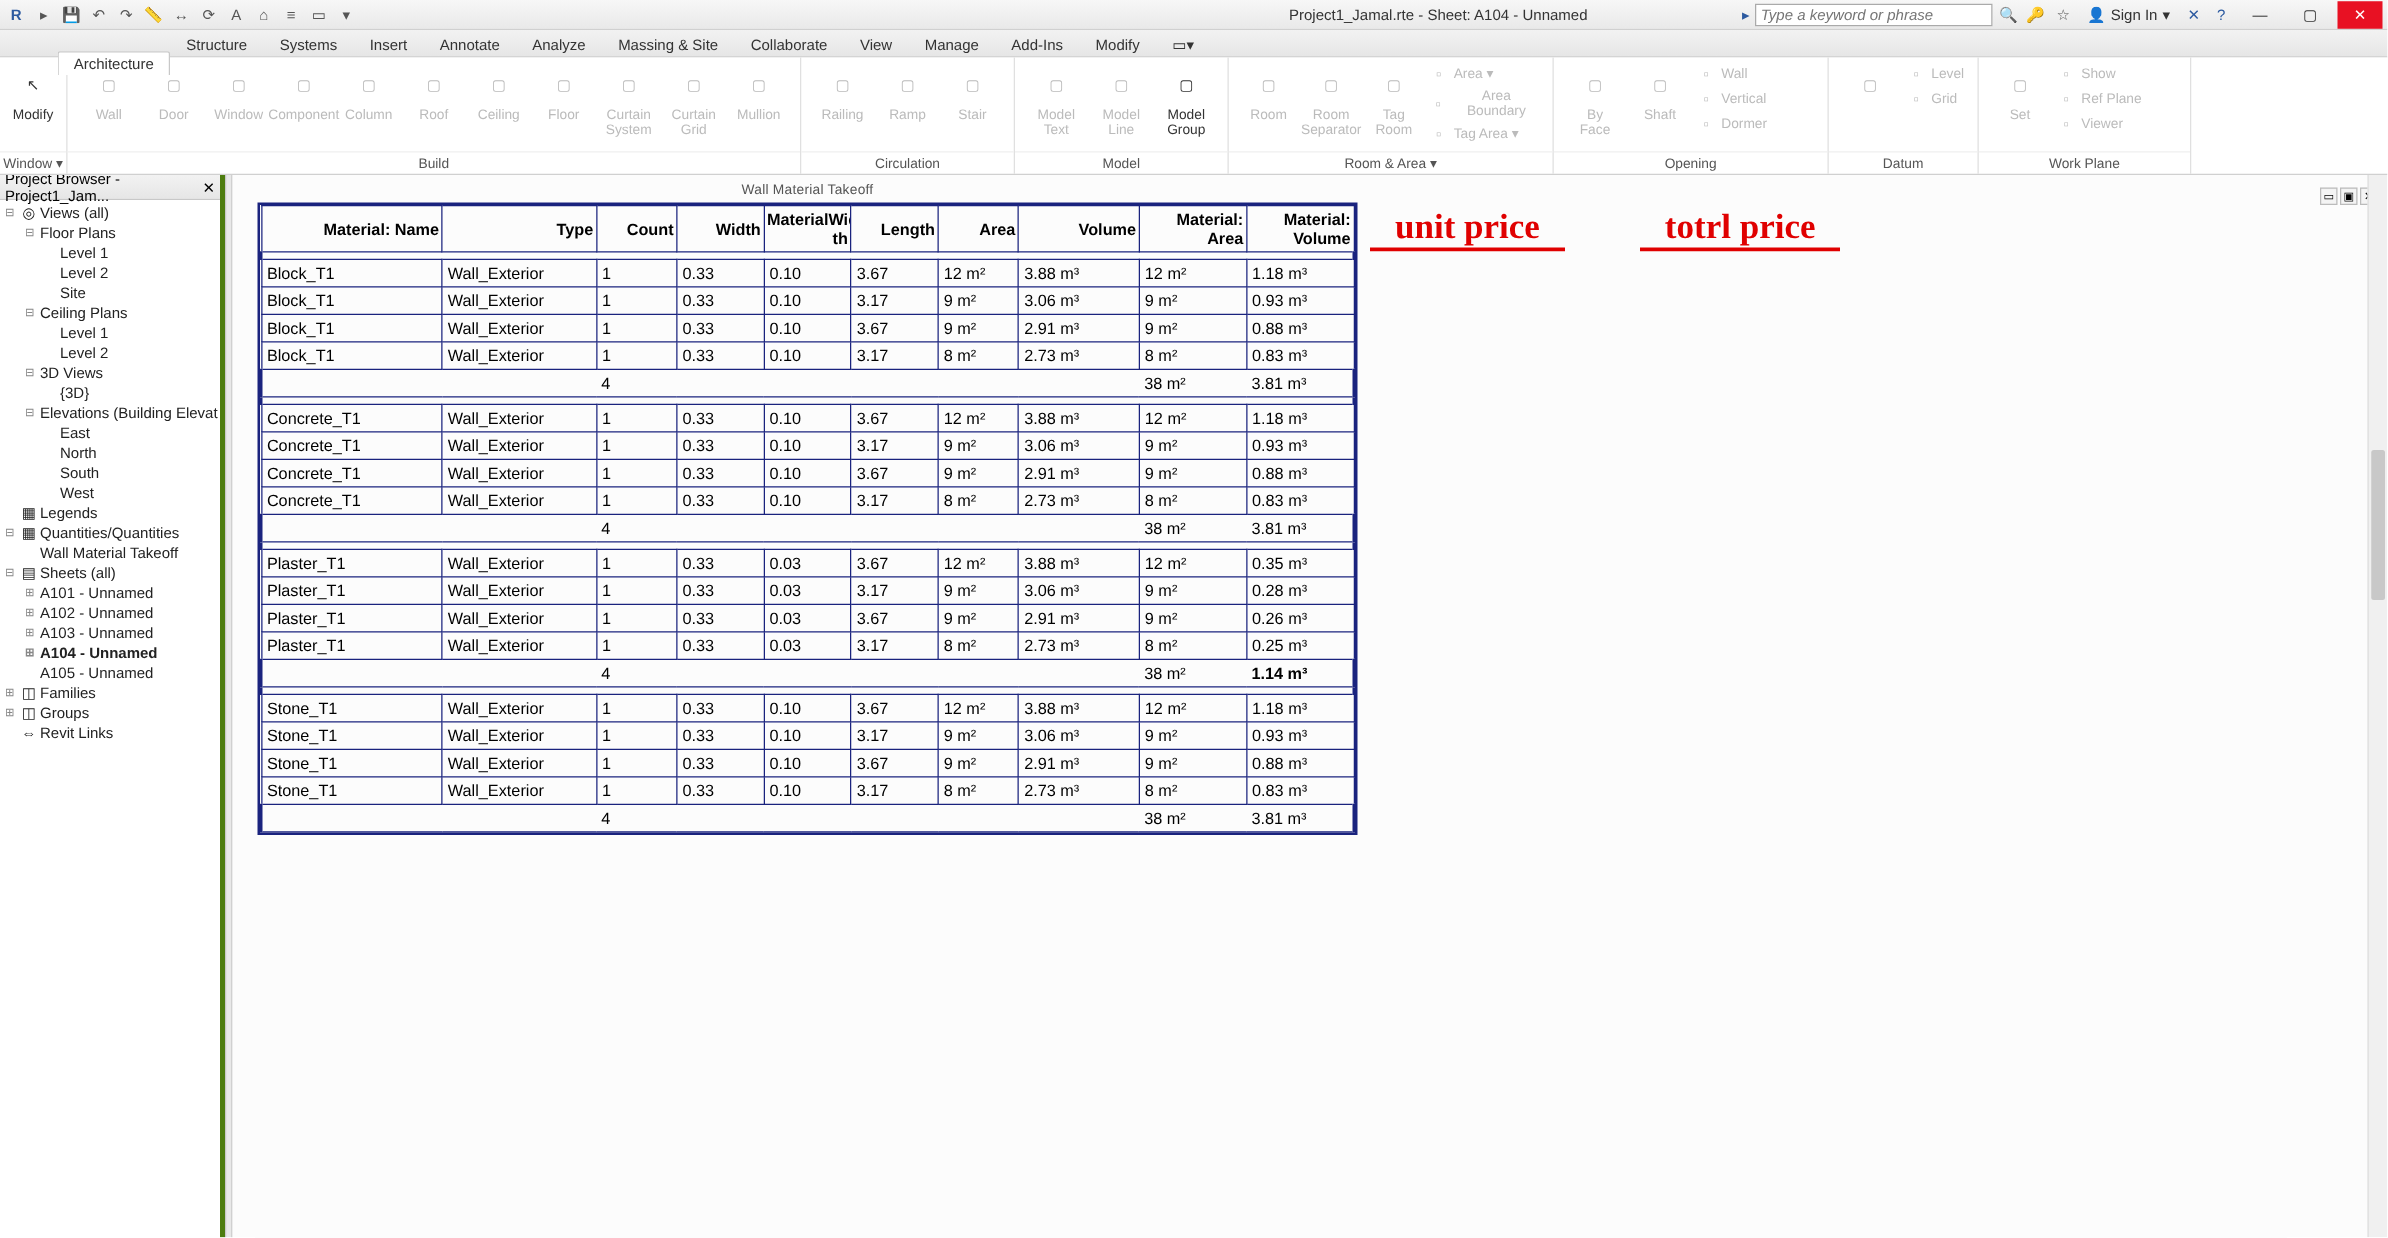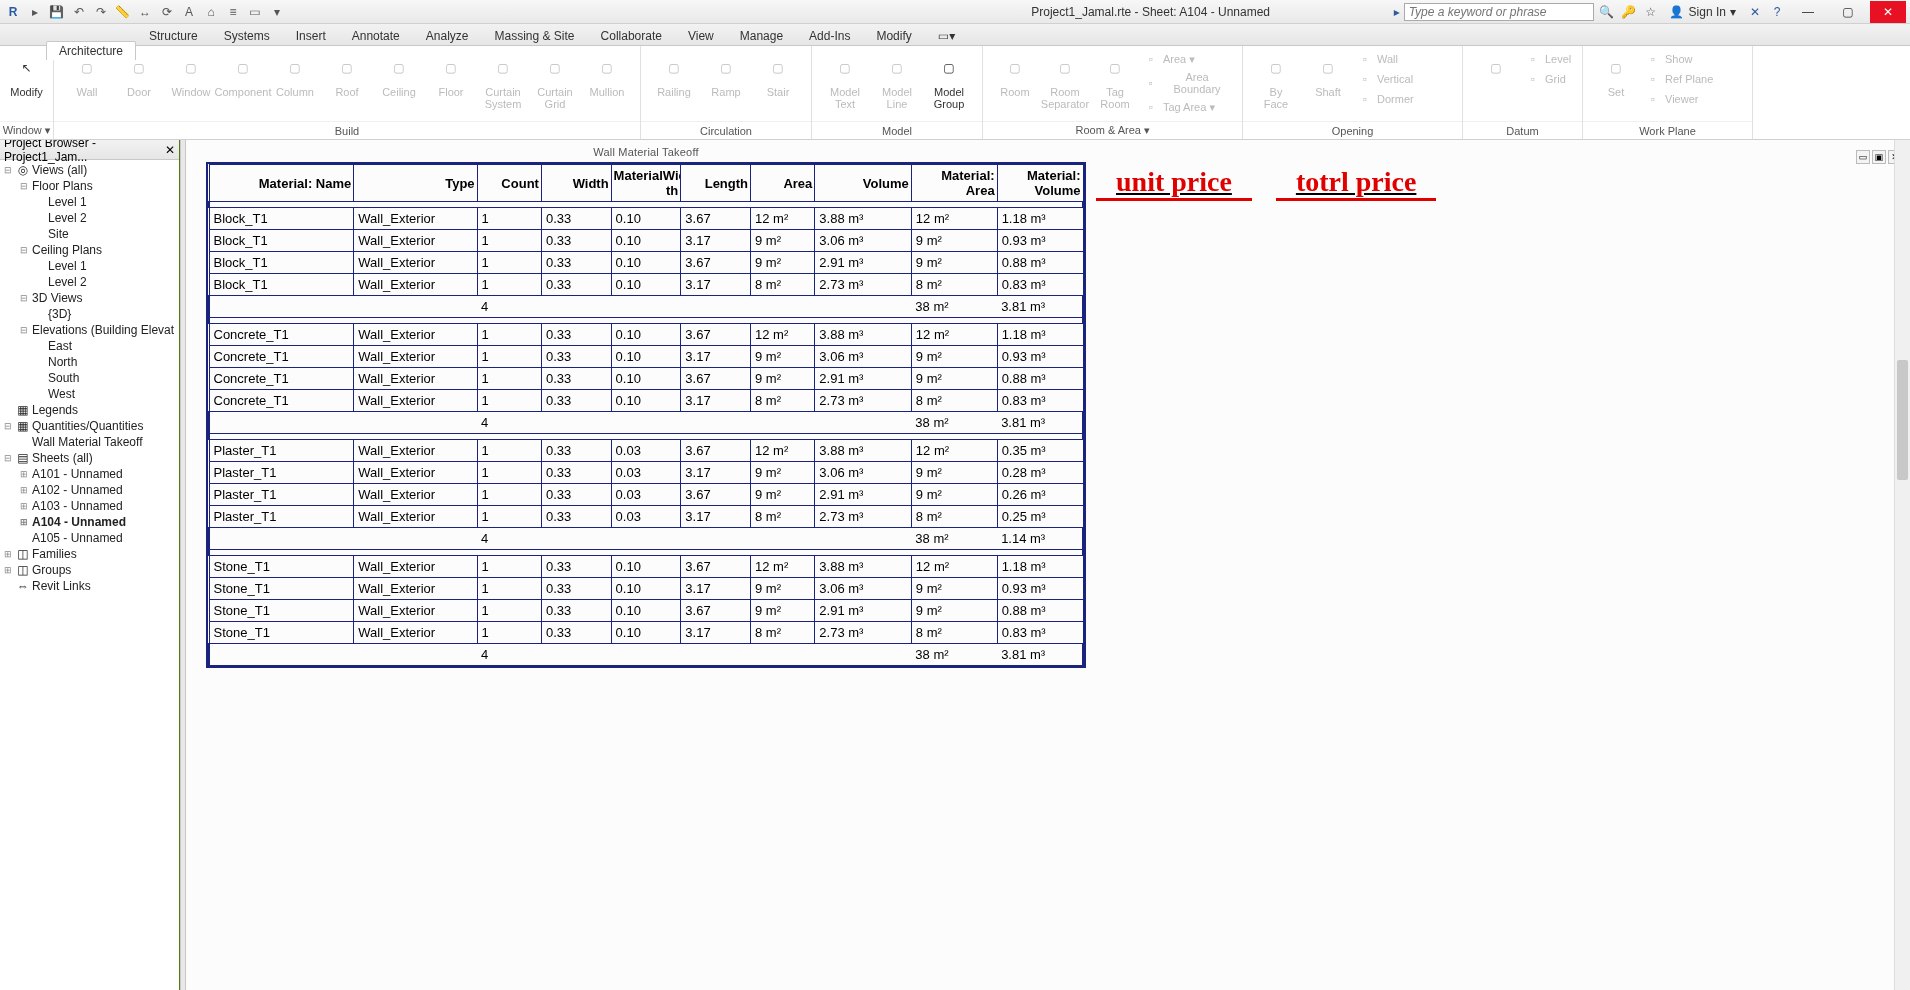--- a/index.html
+++ b/index.html
@@ -32,21 +32,21 @@
 .ritem .ico { width:32px; height:32px; display:flex; align-items:center; justify-content:center; }
 .ritem .txt { font-size:11px; text-align:center; line-height:1.1; }
 .ritem.small { flex-direction:row; width:auto; gap:4px; color:#bbb; padding:1px 2px; }
 .ritem.small .ico { width:16px; height:16px; }
 .smallstack { display:flex; flex-direction:column; gap:2px; }
 
 
 .main { flex:1; display:flex; overflow:hidden; }
 
 
-.pbrowser { width:180px; border-right:1px solid #4d7c0f; background:#fff; display:flex; flex-direction:column; }
+.pbrowser { width:180px; border-right:4px solid #4d7c0f; background:#fff; display:flex; flex-direction:column; }
 .pb-title { height:20px; background:linear-gradient(#f2f2f2,#e6e6e6); border-bottom:1px solid #c8c8c8; display:flex; align-items:center; justify-content:space-between; padding:0 4px; font-size:11px;}
 .pb-tree { flex:1; overflow:auto; padding:2px 0; }
 .tnode { padding:1px 0 1px 4px; white-space:nowrap; color:#222; display:flex; align-items:center; gap:2px;}
 .tnode .exp { width:10px; color:#888; font-size:9px;}
 .tnode .ic { width:14px; height:12px; display:inline-flex; align-items:center; justify-content:center; }
 .indent1 { padding-left:20px; } .indent2 { padding-left:36px; }
 .tnode.bold { font-weight:bold; }
 
 
 .canvas { flex:1; position:relative; background:#fcfcfc; overflow:hidden; }
@@ -58,21 +58,21 @@
 table.sched { border-collapse:collapse; width:100%; table-layout:fixed; }
 table.sched th, table.sched td { border:1px solid #1a237e; padding:2px 4px; font-size:13px; text-align:left; color:#000; height:22px; overflow:hidden; white-space:nowrap;}
 table.sched th { text-align:right; font-weight:bold; height:auto; padding:3px 2px; }
 table.sched tr.gap td { border-left:2px solid #1a237e; border-right:2px solid #1a237e; border-top:none; border-bottom:none; height:6px; padding:0;}
 table.sched tr.subtotal td { border-top:1px solid #1a237e; }
 table.sched tr.grand td { font-size:13px; }
 
 
 .annot { position:absolute; left:910px; top:8px; right:6px; }
 .hand { font-family: "Comic Sans MS", cursive; color:#e00000; font-size:28px; font-weight:bold; display:inline-block; padding:0 20px; border-bottom:3px solid #e00000;}
-.annot-top { display:flex; gap:24px;text-decoration:underline; }
+.annot-top { display:flex; gap:60px; }
 
 .viewctl { position:absolute; right:2px; top:2px; display:flex; gap:2px; }
 .viewctl span { width:14px; height:14px; border:1px solid #bbb; background:#f4f4f4; font-size:9px; display:flex; align-items:center; justify-content:center;}
 
 
 .vscroll { position:absolute; right:0; top:0; bottom:0; width:16px; background:#f0f0f0; border-left:1px solid #ddd;}
 .vscroll .thumb { position:absolute; left:2px; right:2px; top:220px; height:120px; background:#c8c8c8; border-radius:2px;}
 </style>
 </head>
 <body>
@@ -658,21 +658,21 @@
               <tr class="subtotal">
                 <td style="border-left: 2px solid rgb(26, 35, 126); border-right: none;"></td>
                 <td style="border-left: none; border-right: none;"></td>
                 <td style="border-left: none; border-right: none;">4</td>
                 <td style="border-left: none; border-right: none;"></td>
                 <td style="border-left: none; border-right: none;"></td>
                 <td style="border-left: none; border-right: none;"></td>
                 <td style="border-left: none; border-right: none;"></td>
                 <td style="border-left: none; border-right: none;"></td>
                 <td style="border-left: none; border-right: none;">38 m²</td>
-                <td style="border-left: none; border-right: 2px solid rgb(26, 35, 126);">1.14 m³</td>
+                <td style="border-left: none; border-right: 2px solid rgb(26, 35, 126); font-weight: bold;">1.14 m³</td>
               </tr>
               <tr class="gap">
                 <td colspan="10"></td>
               </tr>
               <tr>
                 <td>Stone_T1</td>
                 <td>Wall_Exterior</td>
                 <td>1</td>
                 <td>0.33</td>
                 <td>0.10</td>

